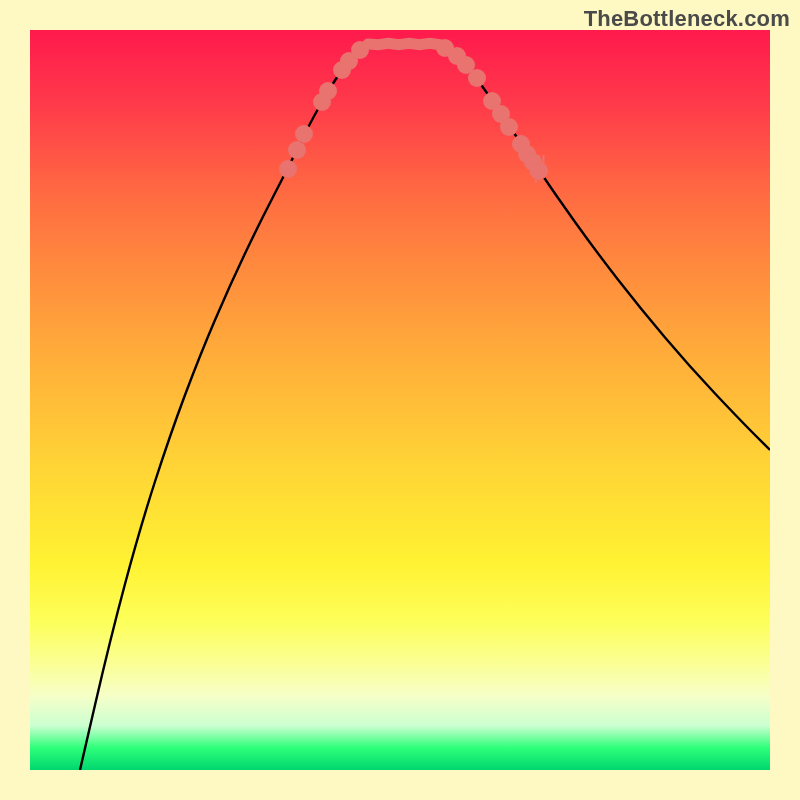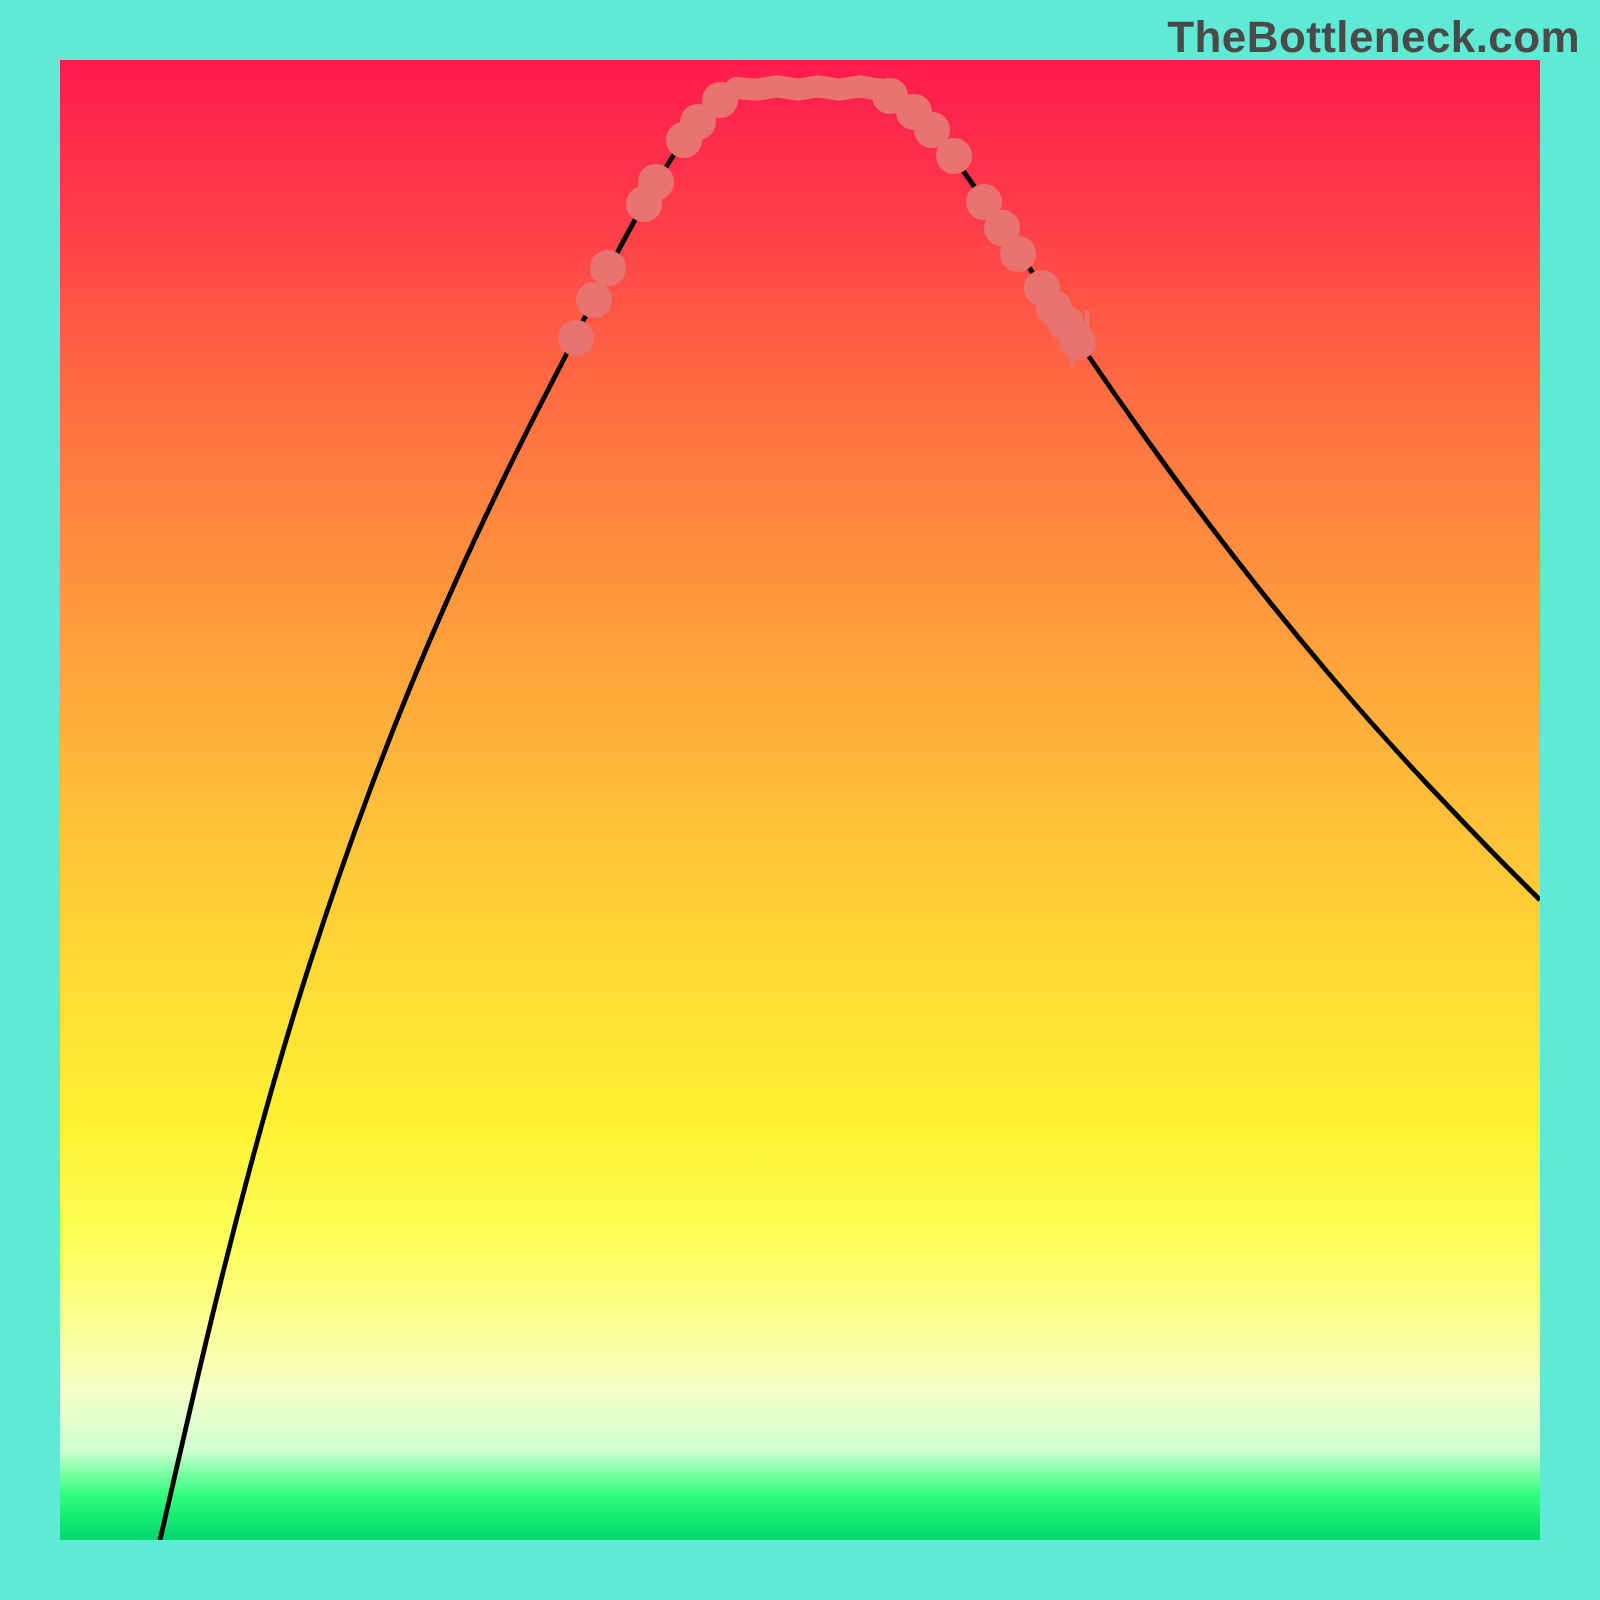--- a/index.html
+++ b/index.html
@@ -1,21 +1,21 @@
 <!DOCTYPE html>
 <html><head>
 <meta charset="utf-8">
 <style>
   * { margin: 0; padding: 0; box-sizing: border-box; }
   html, body { width: 800px; height: 800px; overflow: hidden; background: #000; }
   .frame {
     position: absolute;
     left: 0; top: 0;
     width: 800px; height: 800px;
-    background: #5eead4;
+    background: #fef9c3;
   }
   .plot {
     position: absolute;
     left: 30px;
     top: 30px;
     width: 740px;
     height: 740px;
     background: linear-gradient(to bottom,
       #ff1a4d 0%,
       #ff3a4a 10%,

